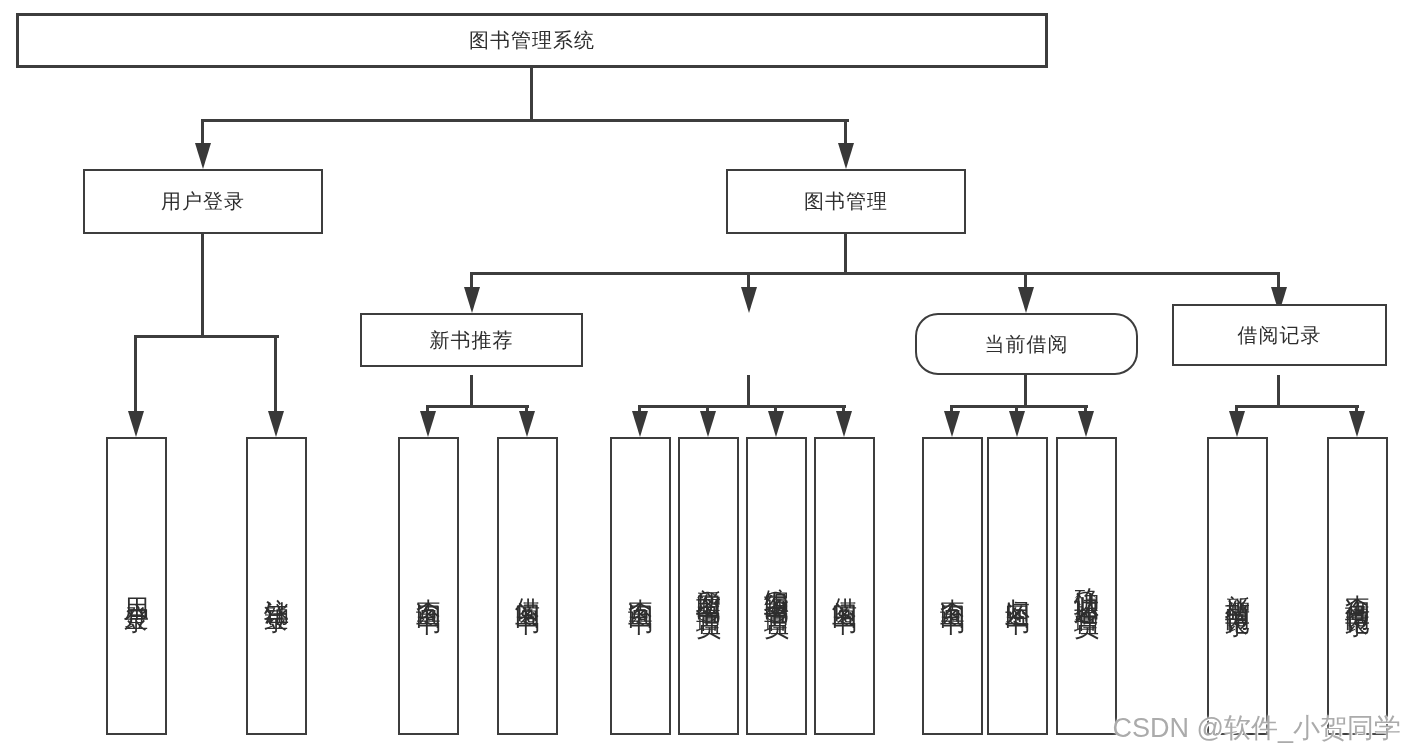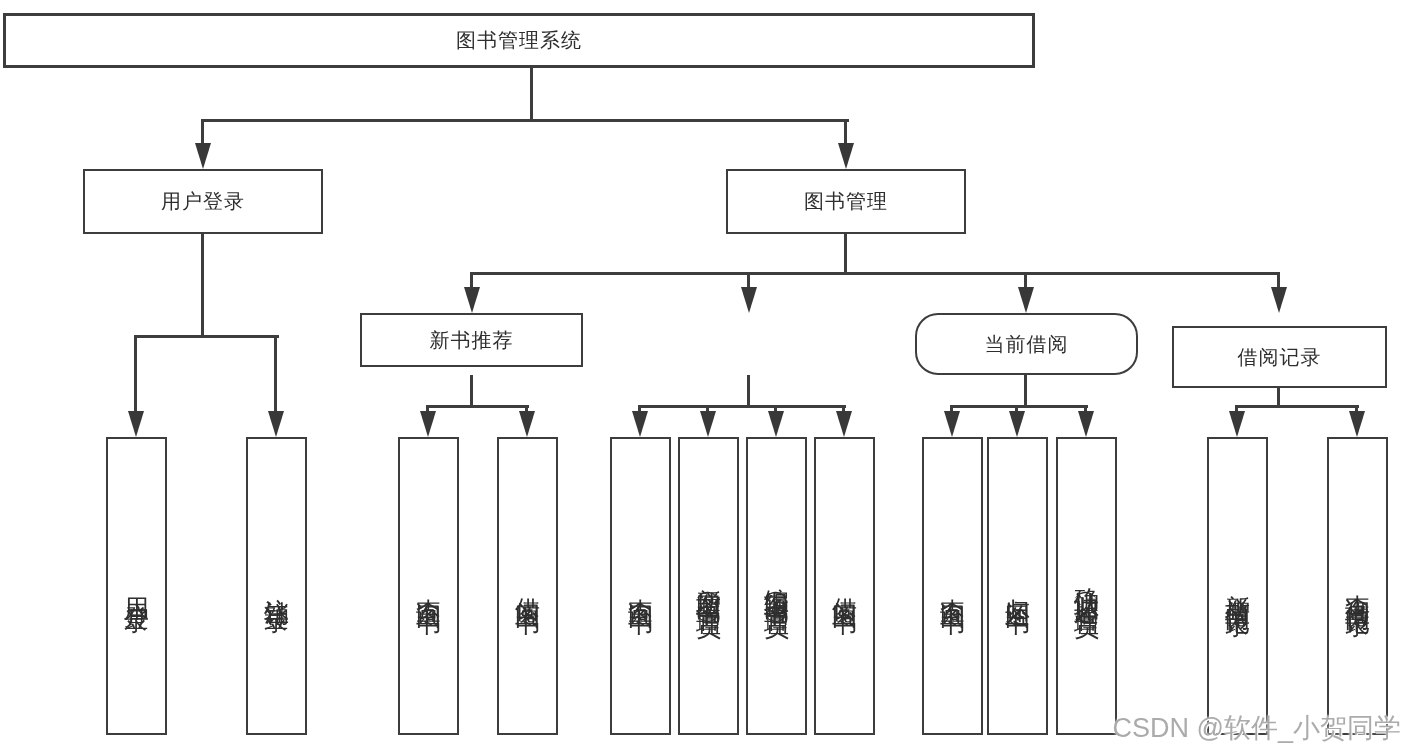--- a/index.html
+++ b/index.html
@@ -125,38 +125,38 @@
   <div class="vline" style="left:1084px; top:405px; height:14px;"></div>
   <div class="ahead" style="left:1078px; top:411px;"></div>
 
   <div class="vline" style="left:1277px; top:375px; height:33px;"></div>
   <div class="hline" style="left:1235px; top:405px; width:124px;"></div>
   <div class="vline" style="left:1235px; top:405px; height:14px;"></div>
   <div class="ahead" style="left:1229px; top:411px;"></div>
   <div class="vline" style="left:1355px; top:405px; height:14px;"></div>
   <div class="ahead" style="left:1349px; top:411px;"></div>
 
-  <div class="box root" style="left:3px; top:13px; width:1032px; height:55px;font-family:Liberation Serif, serif;">
+  <div class="box root" style="left:16px; top:13px; width:1032px; height:55px;font-family:Liberation Serif, serif;">
     <span class="hlabel">图书管理系统</span>
   </div>
 
   <div class="box" style="left:83px; top:169px; width:240px; height:65px;">
     <span class="hlabel">用户登录</span>
   </div>
   <div class="box" style="left:726px; top:169px; width:240px; height:65px;">
     <span class="hlabel">图书管理</span>
   </div>
 
   <div class="box" style="left:360px; top:313px; width:223px; height:54px;">
     <span class="hlabel">新书推荐</span>
   </div>
   <div class="box" style="left:915px; top:313px; width:223px; height:62px;border-radius:23px;">
     <span class="hlabel">当前借阅</span>
   </div>
-  <div class="box" style="left:1172px; top:326px; width:215px; height:62px;">
+  <div class="box" style="left:1172px; top:304px; width:215px; height:62px;">
     <span class="hlabel">借阅记录</span>
   </div>
 
   <div class="box vbox" style="left:106px; top:437px; width:61px; height:298px;">
     <span class="vlabel">用户登录</span>
   </div>
   <div class="box vbox" style="left:246px; top:437px; width:61px; height:298px;">
     <span class="vlabel">注销登录</span>
   </div>
 

